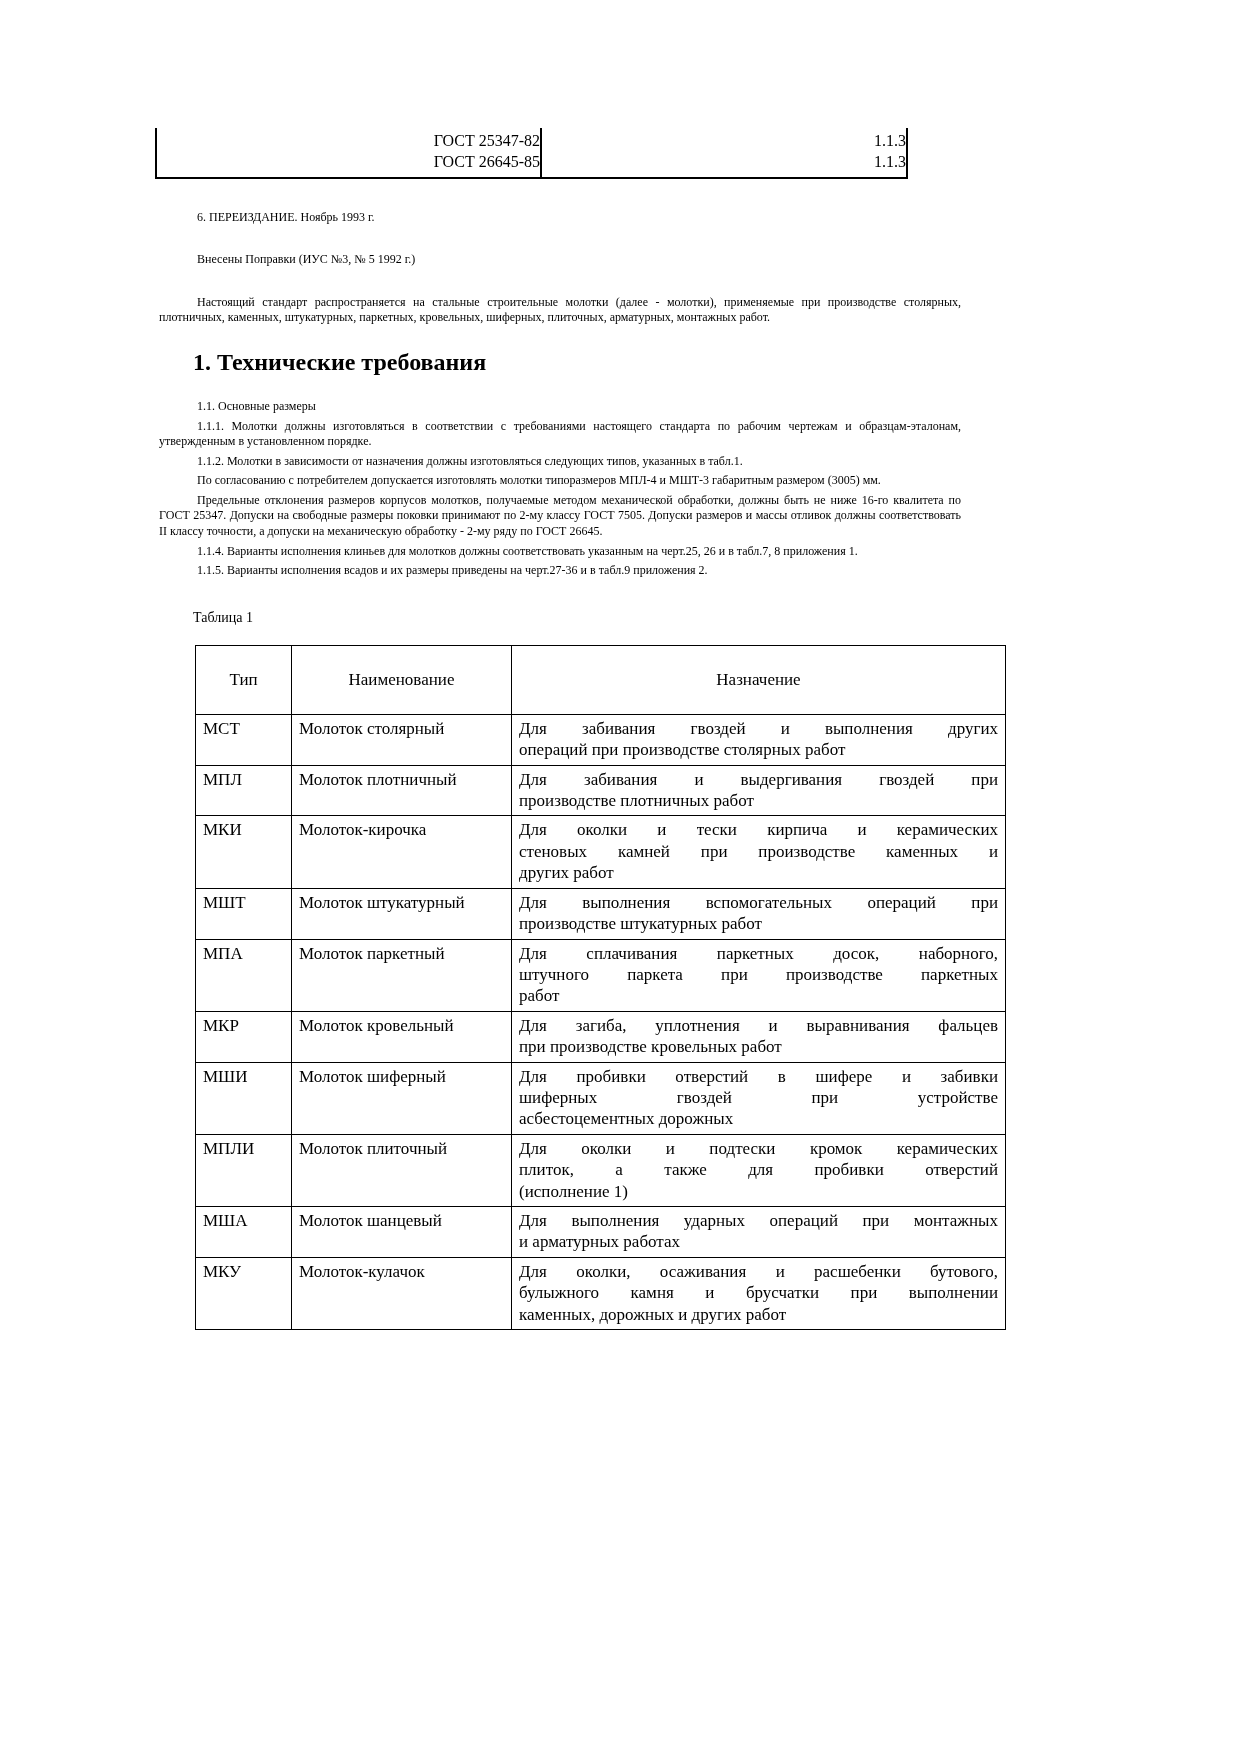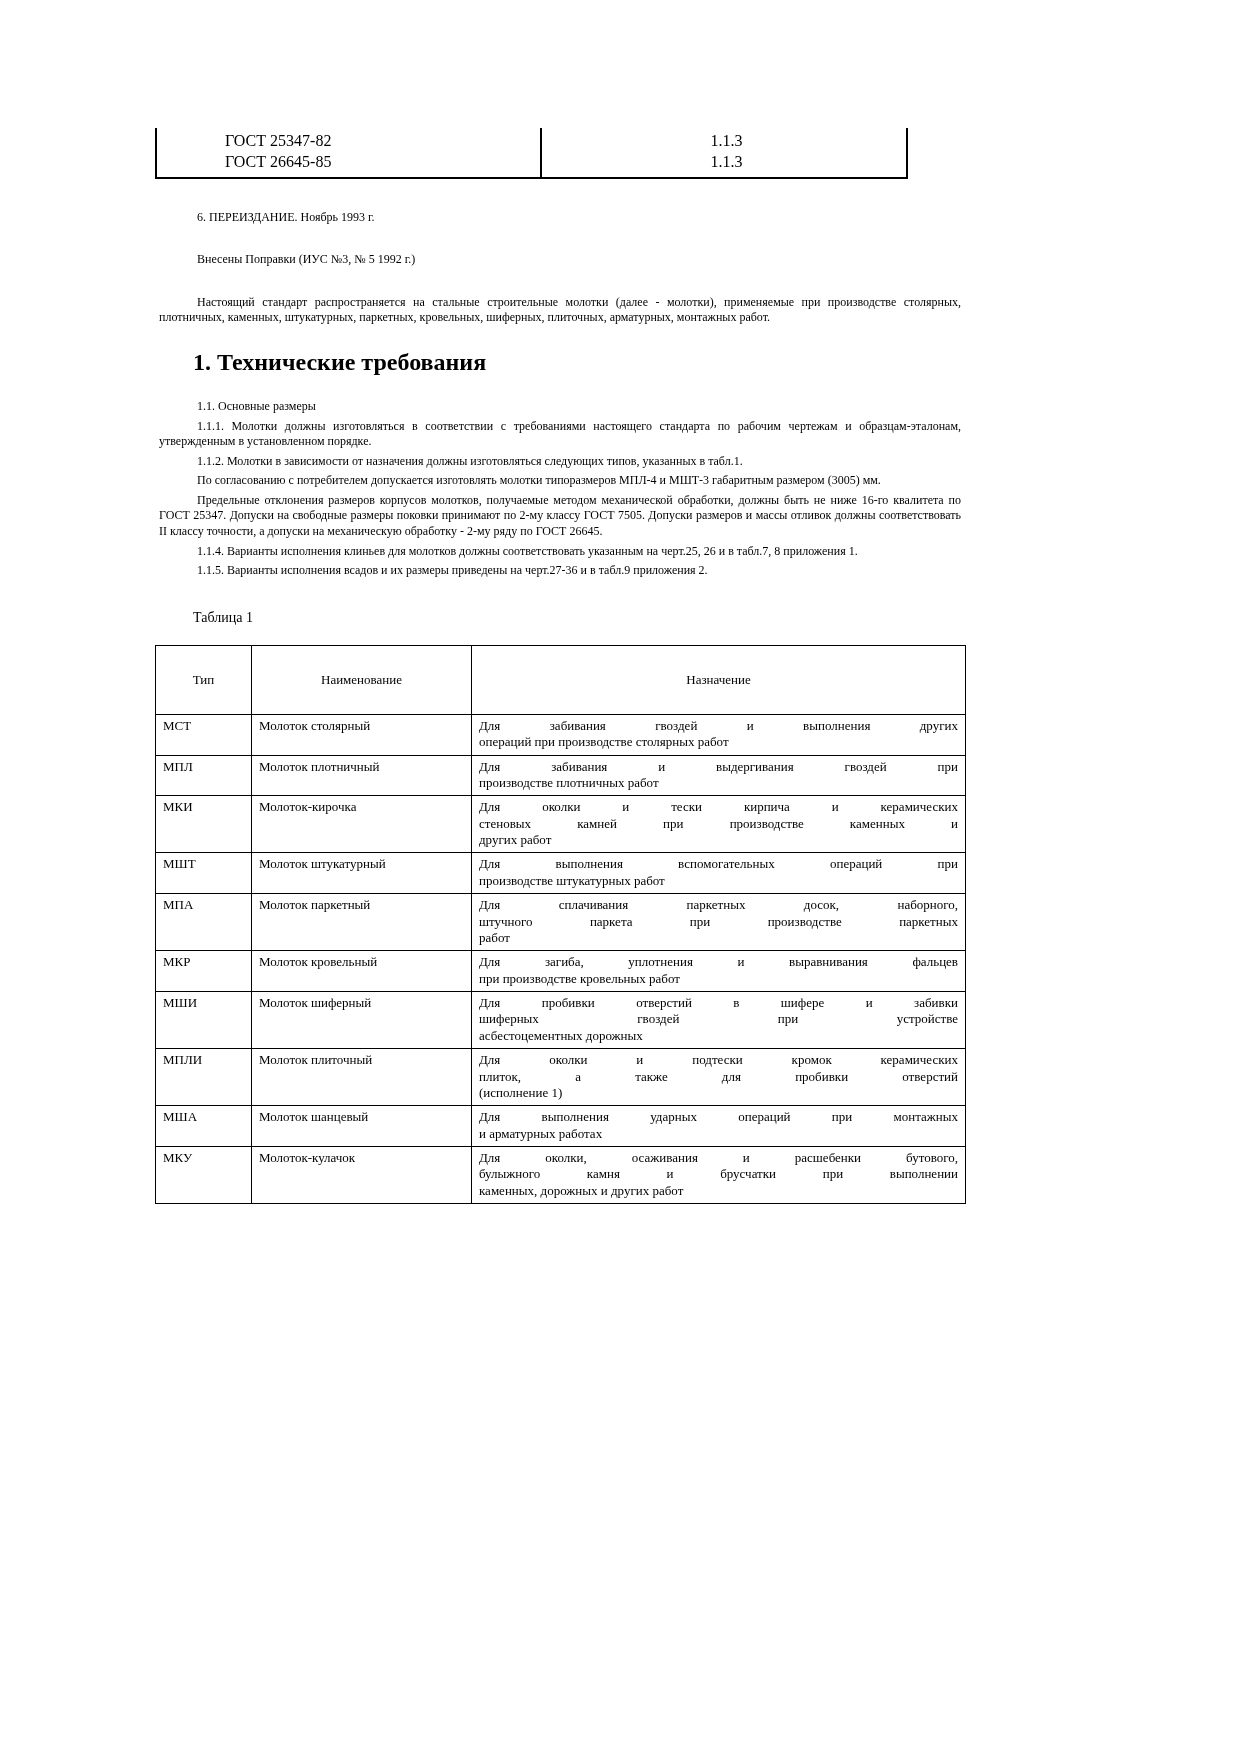--- a/index.html
+++ b/index.html
@@ -45,20 +45,21 @@
   }
   .ref-col-right {
     flex: 1;
     box-sizing: border-box;
     text-align: center;
     padding: 2px 0 4px 5px;
   }
   .ref-line {
     line-height: 1.33;
     white-space: nowrap;
+    text-align: right;
   }
 
   
   .para {
     font-size: 12px;
     line-height: 1.30;
     text-align: justify;
     margin: 4px;
     hyphens: none;
   }
@@ -75,23 +76,24 @@
     font-size: 14px;
     text-indent: 38px;
     margin: 0;
   }
 
   
   .main-table {
     width: 810px;
     border-collapse: collapse;
     table-layout: fixed;
-    font-size: 13px;
+    font-size: 17px;
     line-height: 1.26;
     margin-top: 0;
+    margin-left: 40px;
   }
   .main-table td, .main-table th {
     border: 1.6px solid #000;
     vertical-align: top;
     padding: 3px 7px 4px 7px;
     font-weight: normal;
   }
   .main-table thead td {
     text-align: center;
     vertical-align: middle;

